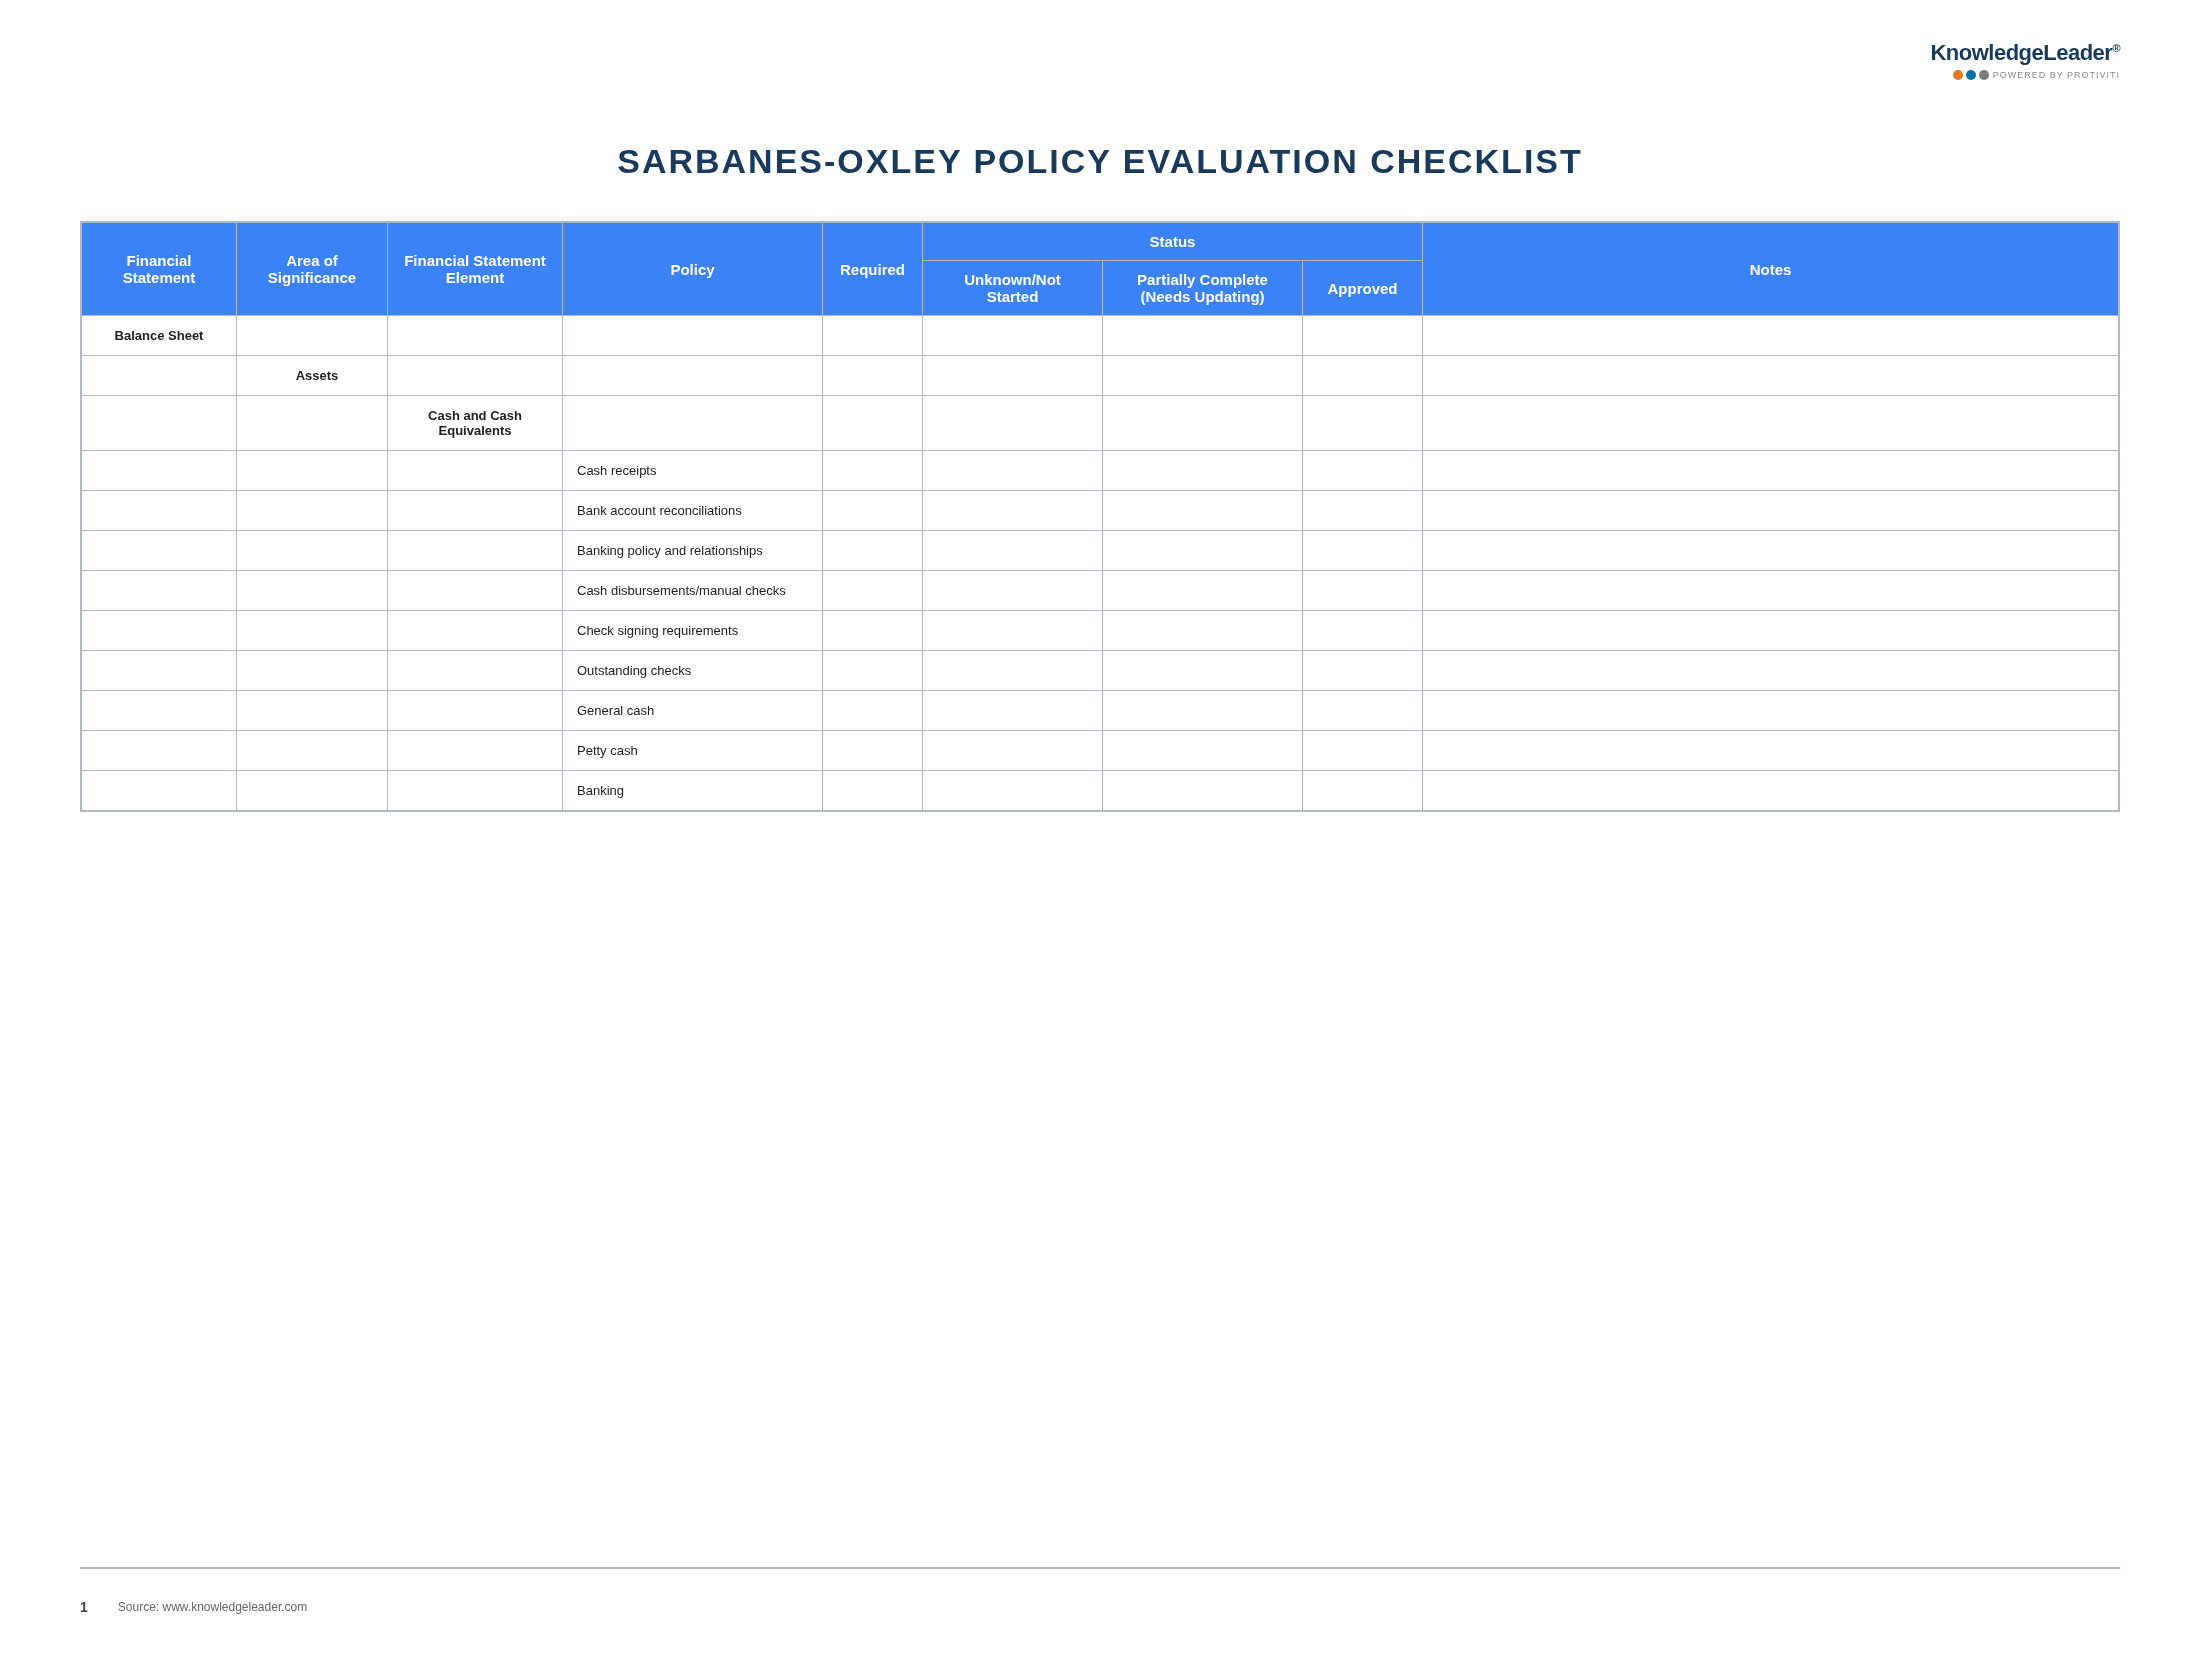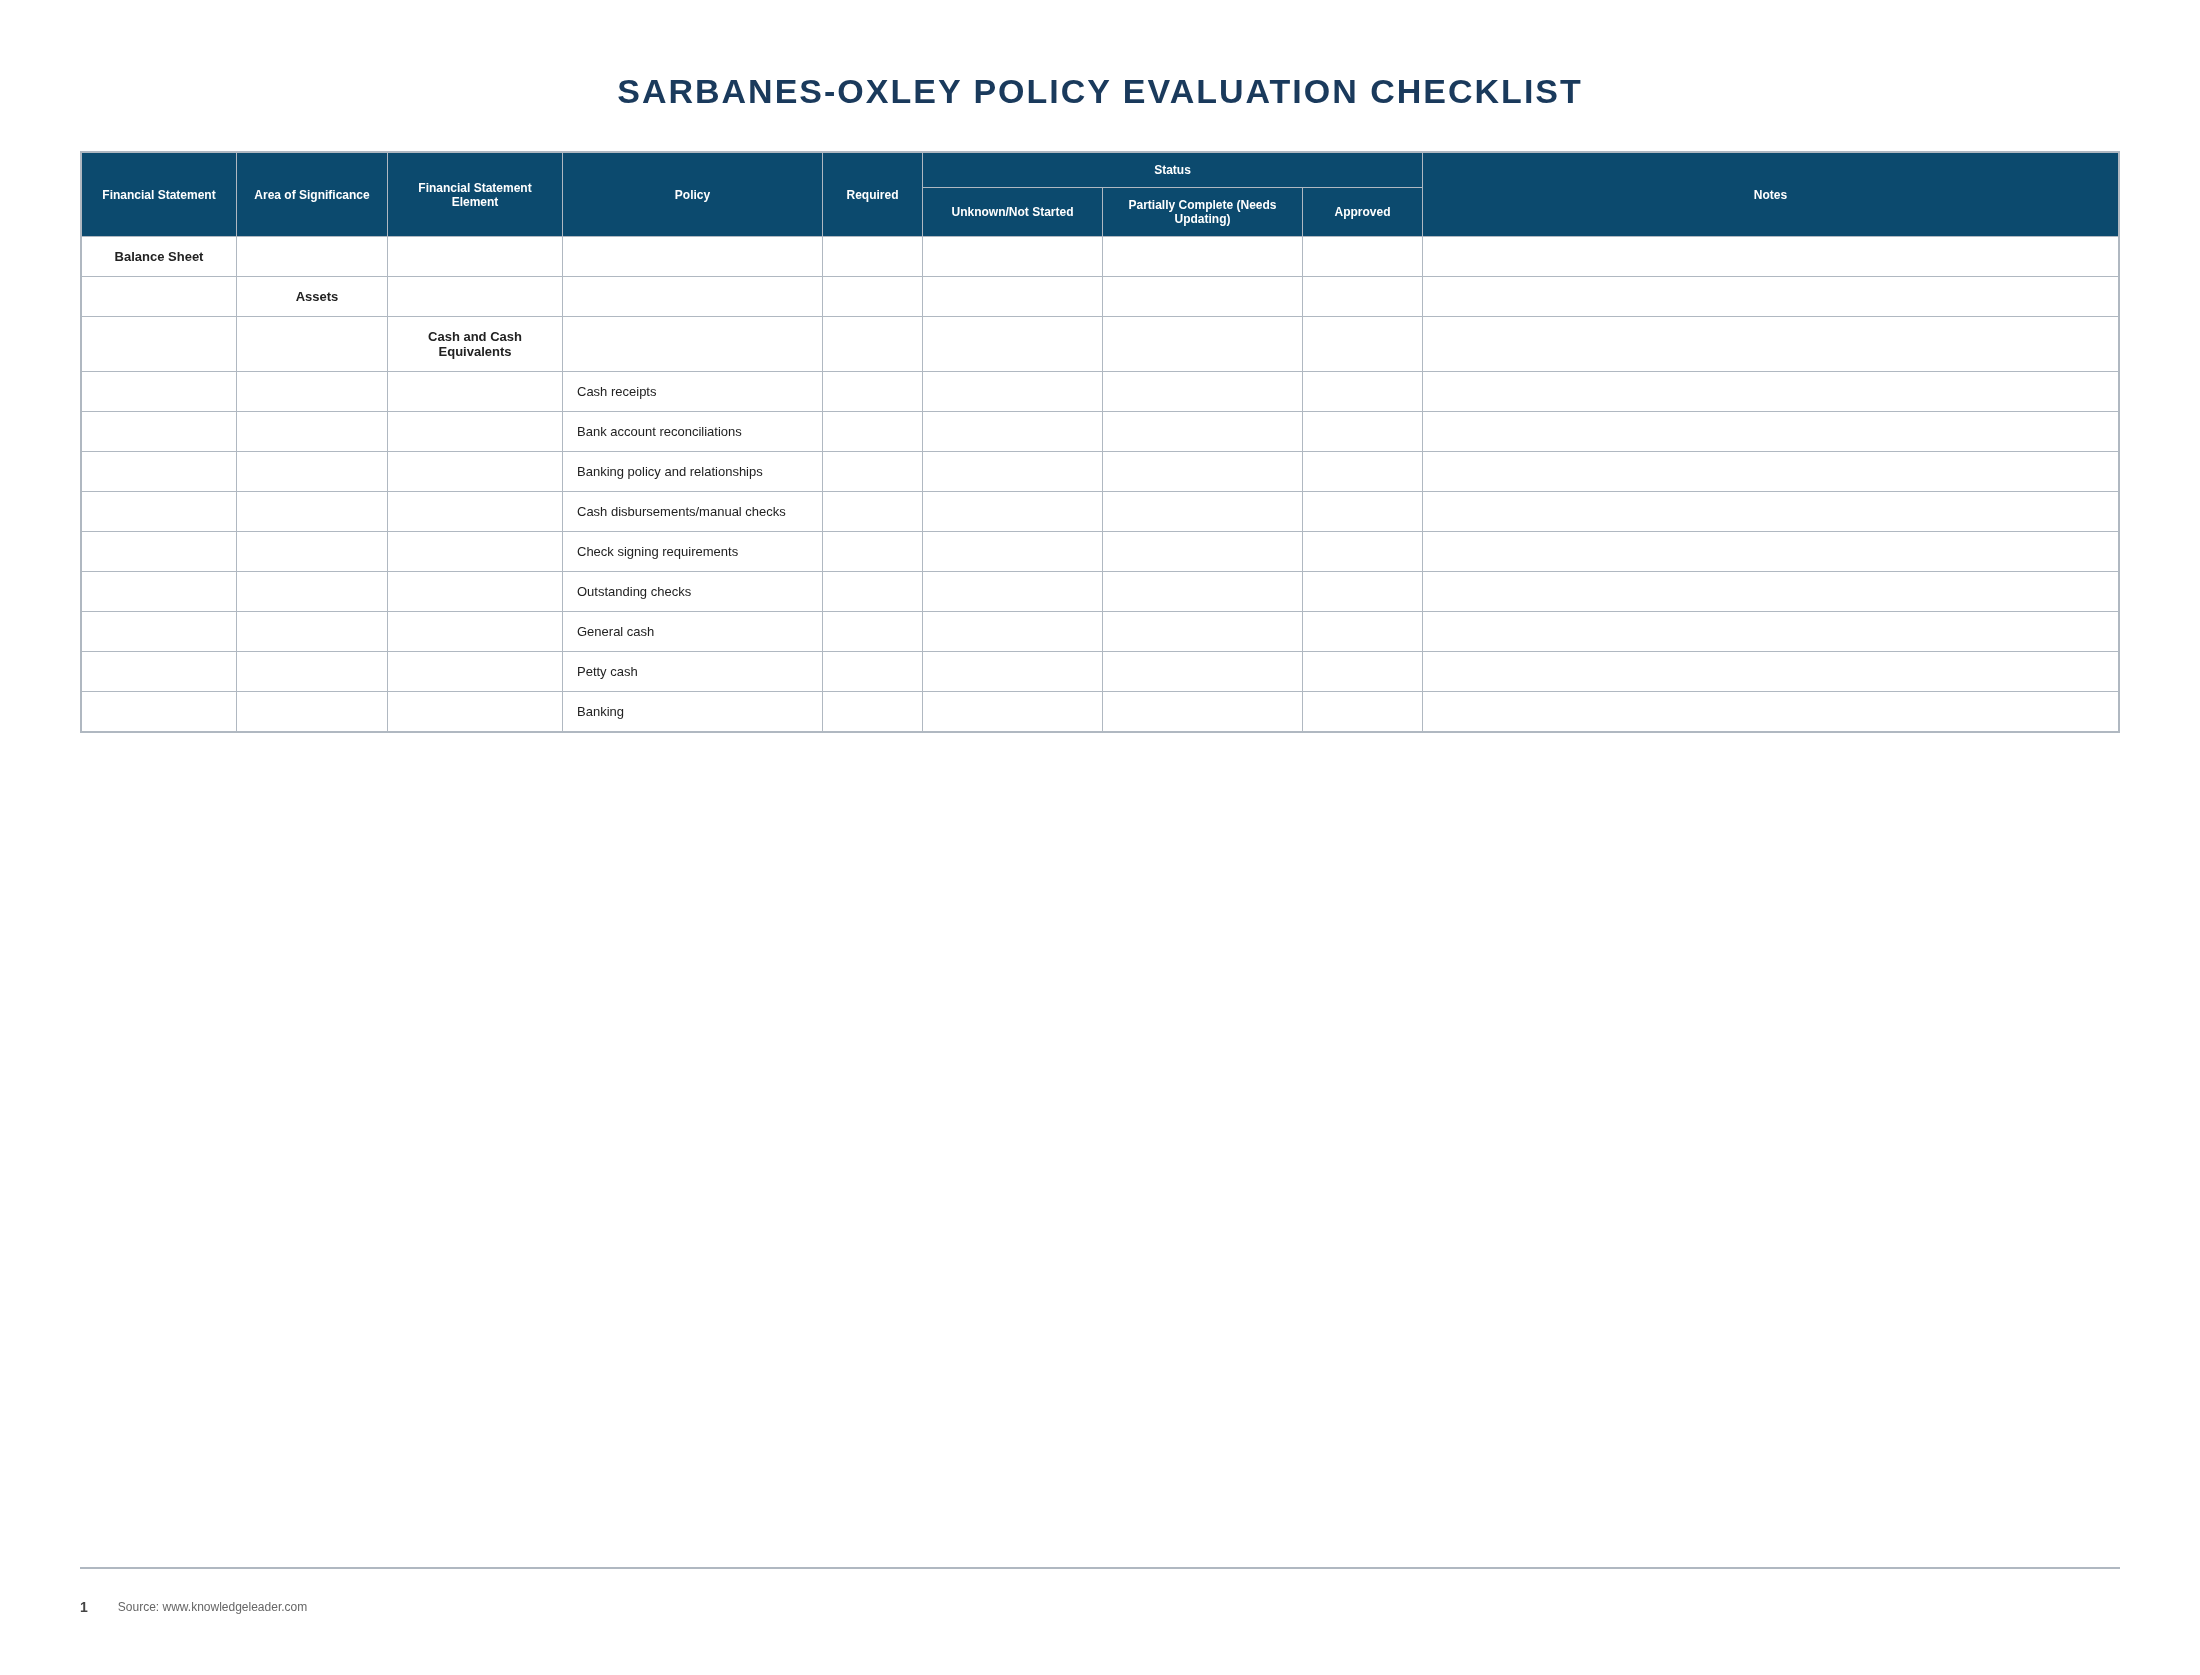--- a/index.html
+++ b/index.html
@@ -74,24 +74,24 @@
     table {
       width: 100%;
       border-collapse: collapse;
     }
     th, td {
       border: 1px solid #b0b8c1;
       padding: 10px 14px;
       vertical-align: middle;
     }
     .header-row th {
-      background: #0c4a6e;
+      background: #3b82f6;
       color: #fff;
       text-align: center;
-      font-size: 12px;
+      font-size: 15px;
       font-weight: bold;
       vertical-align: middle;
     }
     .col-financial-statement { width: 155px; text-align: center; }
     .col-area { width: 151px; text-align: center; }
     .col-element { width: 175px; text-align: center; }
     .col-policy { width: 260px; text-align: left; }
     .col-required { width: 100px; text-align: center; }
     .col-unknown { width: 180px; text-align: center; }
     .col-partially { width: 200px; text-align: center; margin-left: 32px; }
@@ -140,20 +140,35 @@
     .trademark {
       font-size: 11px;
       vertical-align: super;
     }
   </style>
 </head>
 <body>
 
 <div class="page">
 
+  <div class="header-logo">
+    <div class="logo-container">
+      <div class="logo-text">
+        <span>KnowledgeLeader</span><span class="trademark">®</span>
+      </div>
+      <div class="logo-sub">
+        <div class="logo-dots">
+          <div class="dot-orange"></div>
+          <div class="dot-blue"></div>
+          <div class="dot-gray"></div>
+        </div>
+        <span class="logo-powered">POWERED BY PROTIVITI</span>
+      </div>
+    </div>
+  </div>
 
   <div class="page-title">SARBANES-OXLEY POLICY EVALUATION CHECKLIST</div>
 
   <div class="table-wrapper">
     <table>
       <thead>
 
         <tr class="header-row">
           <th class="col-financial-statement" rowspan="2">Financial Statement</th>
           <th class="col-area" rowspan="2">Area of Significance</th>

